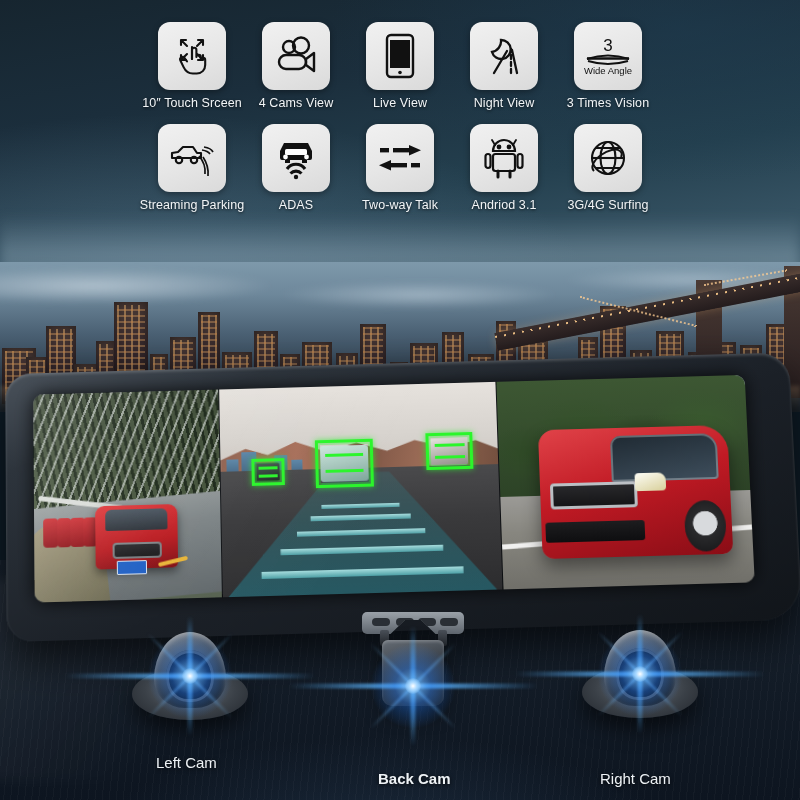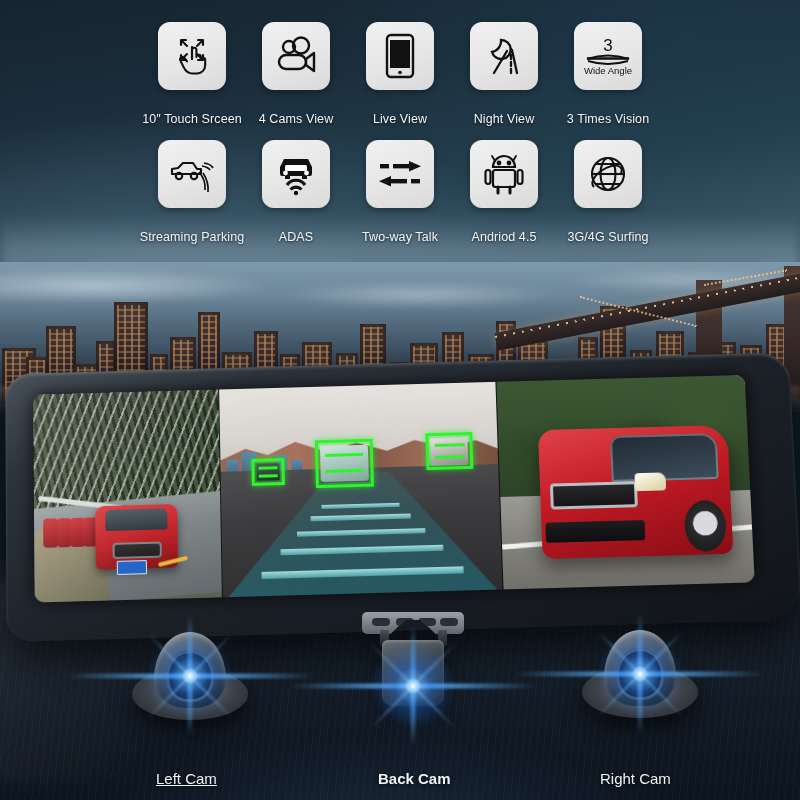--- a/index.html
+++ b/index.html
@@ -282,21 +282,21 @@
   .frow { display: flex; justify-content: center; gap: 30px; }
   .feat { width: 74px; display: flex; flex-direction: column; align-items: center; }
   .tile {
     width: 68px; height: 68px; border-radius: 12px;
     background: linear-gradient(160deg, #f1f1f1 0%, #e6e6e6 55%, #dadada 100%);
     display: flex; align-items: center; justify-content: center;
     box-shadow: 0 2px 6px rgba(0,0,0,0.35);
   }
   .tile svg { display: block; }
   .flabel {
-    margin-top: 22px; color: #f2f5f7; font-size: 12.5px; white-space: nowrap;
+    margin-top: 6px; color: #f2f5f7; font-size: 12.5px; white-space: nowrap;
     text-shadow: 0 1px 3px rgba(0,0,0,0.7); letter-spacing: .1px;
   }
 
   
   .cams { position: absolute; left: 0; top: 600px; width: 800px; height: 200px; z-index: 25; }
   .cam { position: absolute; }
   .cam-dome {
     position: relative; width: 116px; height: 96px;
   }
   .cam-base {
@@ -625,21 +625,21 @@
             <path d="M11 16 a11 11 0 0 1 22 0 Z"></path>
             <path d="M13 10 L10 5 M31 10 L34 5" stroke-width="1.8"></path>
             <circle cx="17" cy="12" r="1.3" fill="#111"></circle>
             <circle cx="27" cy="12" r="1.3" fill="#111"></circle>
             <rect x="11" y="19" width="22" height="17" rx="2.5"></rect>
             <rect x="3.5" y="19" width="5" height="14" rx="2.5"></rect>
             <rect x="35.5" y="19" width="5" height="14" rx="2.5"></rect>
             <path d="M16 36 v6 M28 36 v6" stroke-width="3"></path>
           </svg>
         </div>
-        <div class="flabel">Andriod 4.5</div>
+        <div class="flabel">Andriod 3.1</div>
       </div>
 
       <div class="feat">
         <div class="tile">
           <svg width="46" height="46" viewBox="0 0 46 46" fill="none" stroke="#111" stroke-width="2.1">
             <circle cx="23" cy="23" r="16"></circle>
             <ellipse cx="23" cy="23" rx="7.5" ry="16"></ellipse>
             <path d="M7 23 h32"></path>
             <path d="M10.5 13 h25 M10.5 33 h25" stroke-width="1.8"></path>
             <path d="M9 36 c-4-4 0-11 7-16 c7-5 15-7 19-4 c2 1.5 2 4 1 6" stroke-width="2" fill="none"></path>
@@ -660,21 +660,21 @@
         <div class="cam-lens"></div>
         <div class="flare" style="left:58px; top:46px; width:0; height:0;">
           <div class="hbeam"></div>
             <div class="vbeam"></div>
           <div class="d1"></div>
             <div class="d2"></div>
           <div class="glow"></div>
             <div class="core"></div>
         </div>
       </div>
-      <div class="camlabel" style="left:24px; top:140px;text-decoration:underline;">Left Cam</div>
+      <div class="camlabel" style="left:24px; top:124px;">Left Cam</div>
     </div>
 
     <div class="cam" style="left:358px; top:12px;font-weight:bold;">
       <div class="plate-cam">
         <div class="plate-bracket">
           <i style="left:10px;"></i>
             <i style="left:34px;"></i>
             <i style="left:56px;"></i>
             <i style="left:78px;"></i>
         </div>

